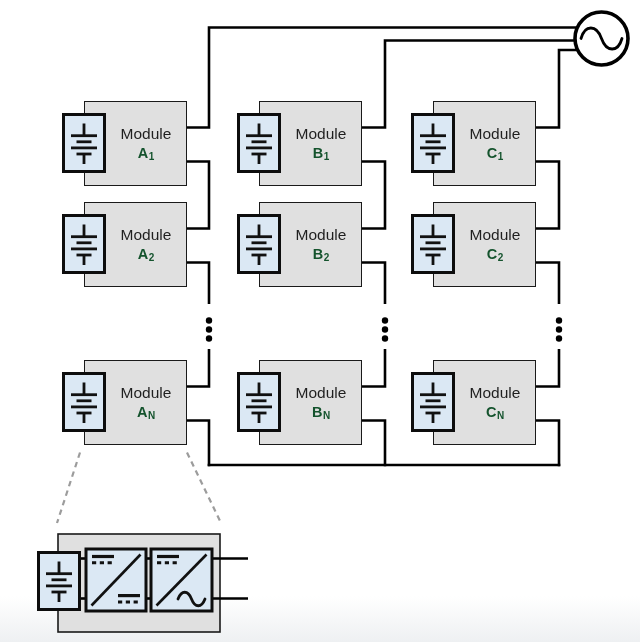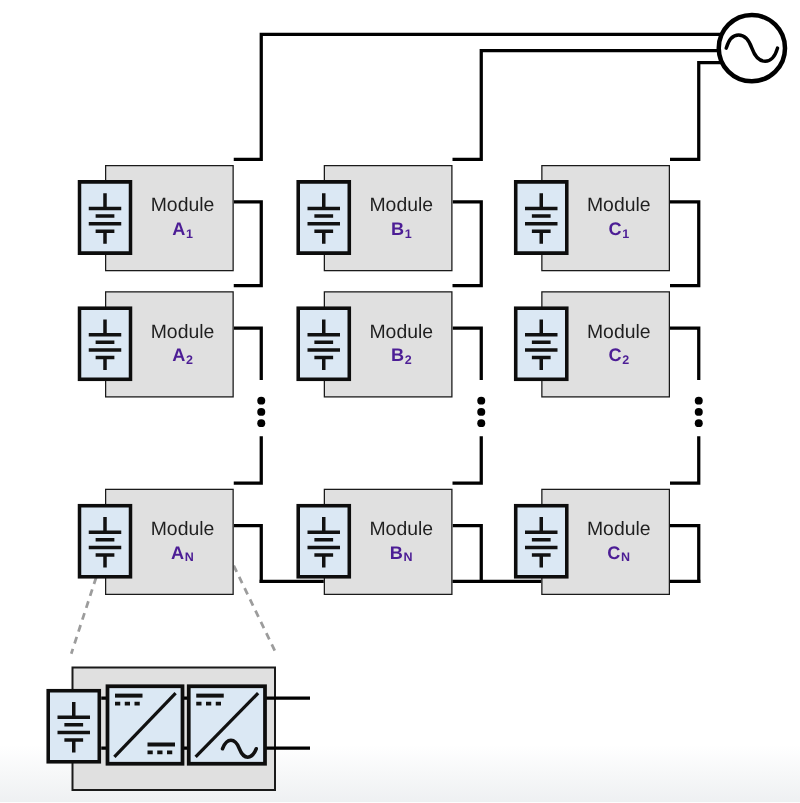--- a/index.html
+++ b/index.html
@@ -7,35 +7,35 @@
     position:relative;width:640px;height:642px;background:#ffffff;
     font-family:"Liberation Sans","DejaVu Sans",sans-serif;overflow:hidden;
   }
   .bottom-fade{
     position:absolute;left:0;top:596px;width:640px;height:46px;
     background:linear-gradient(to bottom, rgba(236,237,239,0) 0%, #eef0f2 100%);
   }
   svg.layer{position:absolute;left:0;top:0;}
   .module{
     position:absolute;width:103px;height:85px;box-sizing:border-box;
-    background:#e0e0e0;border:1.5px solid #1a1a1a;margin-top:31px;
+    background:#e0e0e0;border:1.5px solid #1a1a1a;
   }
   .m-a1{left:84px;top:101px;}  .m-b1{left:259px;top:101px;}  .m-c1{left:433px;top:101px;}
   .m-a2{left:84px;top:202px;}  .m-b2{left:259px;top:202px;}  .m-c2{left:433px;top:202px;}
   .m-an{left:84px;top:360px;}  .m-bn{left:259px;top:360px;}  .m-cn{left:433px;top:360px;}
   .module .batt{
     position:absolute;left:-23px;top:11px;width:44px;height:60px;
   }
   .mod-label{
     position:absolute;left:21px;right:0;top:0;bottom:0;
     display:flex;flex-direction:column;align-items:center;justify-content:center;
     color:#1f1f1f;line-height:19px;
   }
   .mod-label .l1{font-size:15.5px;}
-  .mod-label .l2{font-size:14.5px;font-weight:bold;color:#4c1d95;margin-top:1px;}
+  .mod-label .l2{font-size:14.5px;font-weight:bold;color:#14532d;margin-top:1px;}
   .mod-label sub{font-size:10px;font-weight:bold;position:relative;top:2px;vertical-align:baseline;margin-left:0.5px;}
 </style>
 </head>
 <body>
 
 <div class="stage">
 
   <div class="bottom-fade"></div>
 
   <svg class="layer" width="640" height="642" viewBox="0 0 640 642">

